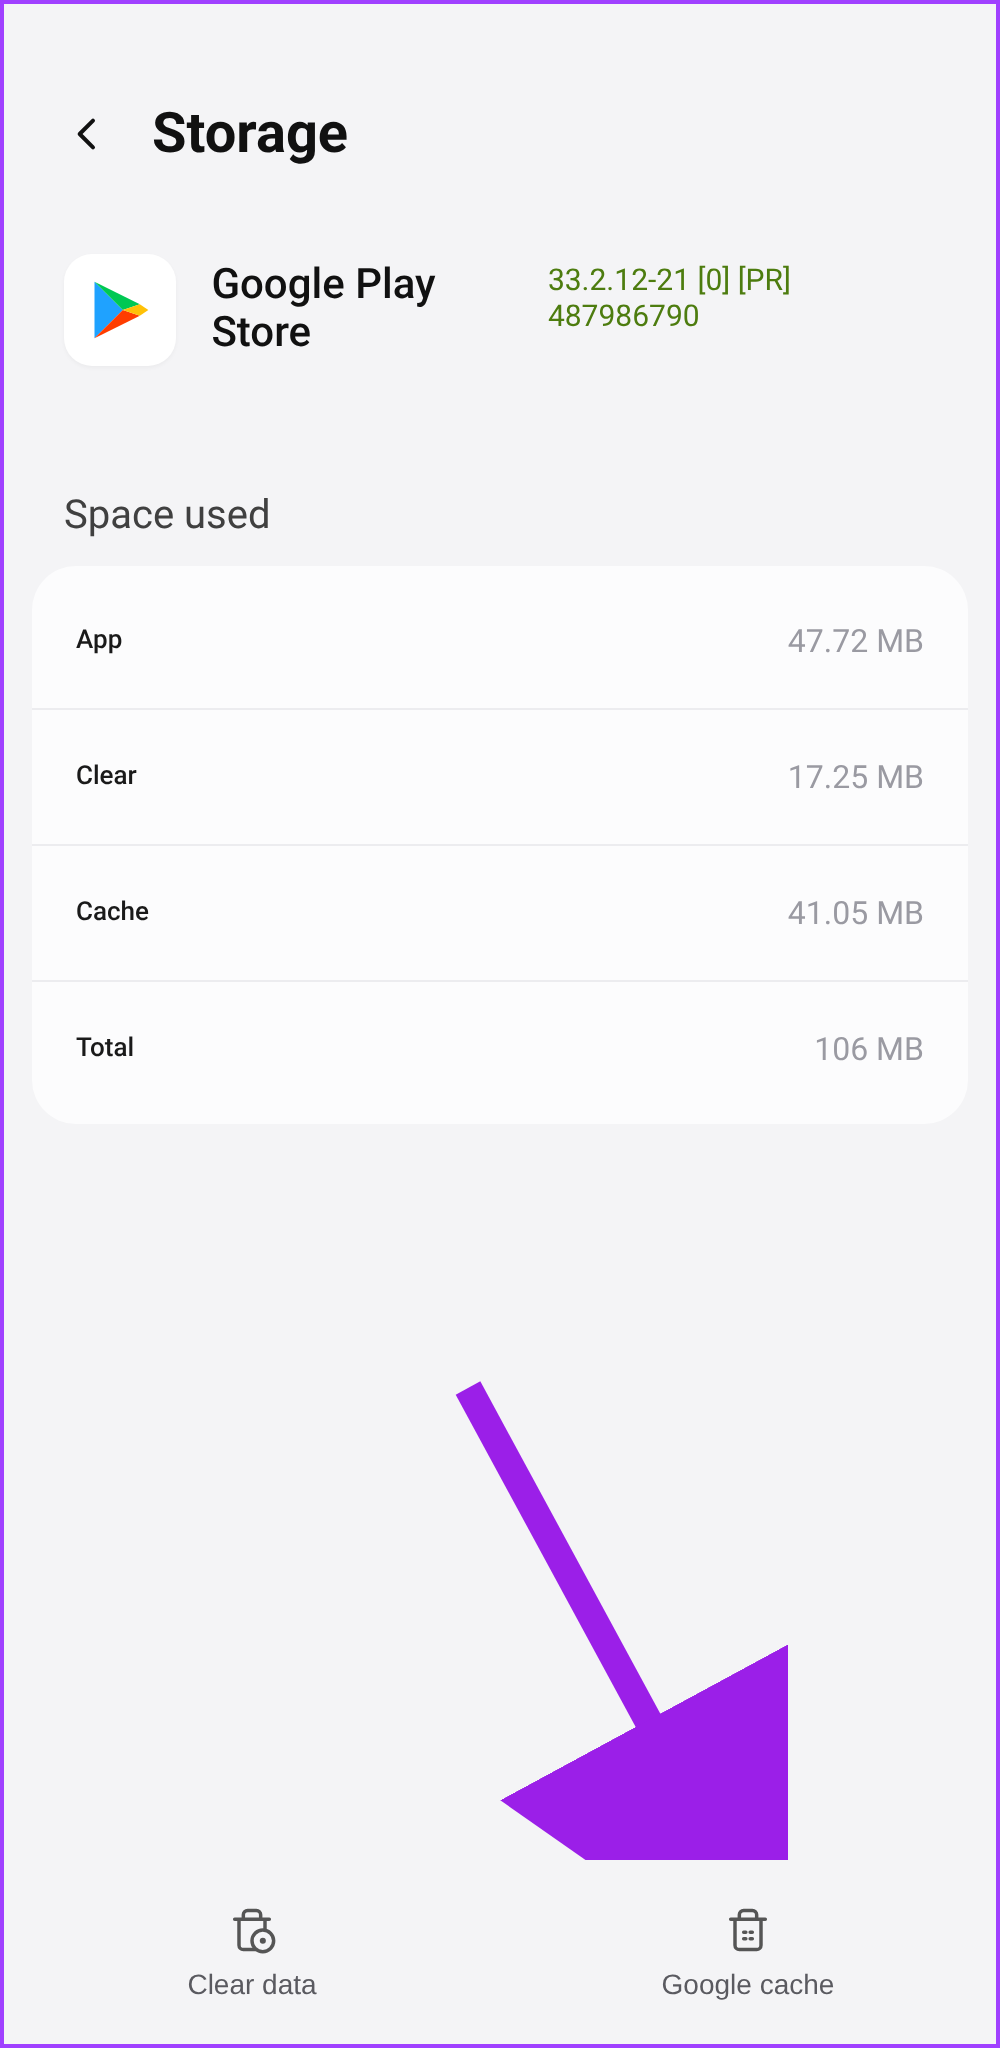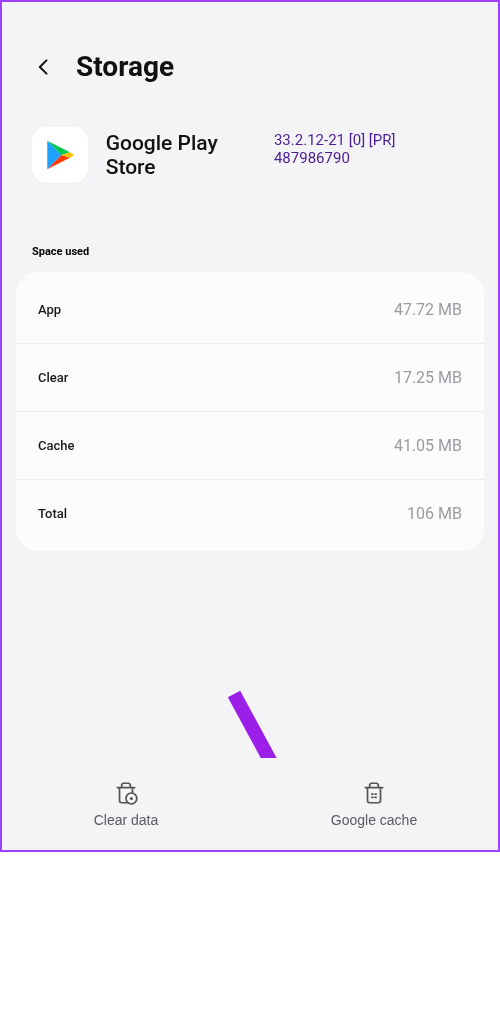--- a/index.html
+++ b/index.html
@@ -4,21 +4,21 @@
 <style>
   * { box-sizing: border-box; margin: 0; padding: 0; }
   html, body { width: 500px; height: 1024px; }
   body {
     font-family: -apple-system, BlinkMacSystemFont, "Segoe UI", Roboto, sans-serif;
     background: #fff;
     position: relative;
   }
   .frame {
     width: 500px;
-    height: 852px;
+    height: 1024px;
     border: 2px solid #a040ff;
     background: #f4f4f6;
     position: relative;
     overflow: hidden;
   }
   .header {
     display: flex;
     align-items: center;
     padding: 48px 24px 20px 28px;
     gap: 18px;
@@ -41,26 +41,26 @@
   }
   .app-icon-wrap {
     width: 56px; height: 56px;
     border-radius: 14px;
     background: #fff;
     display: flex; align-items: center; justify-content: center;
     box-shadow: 0 1px 2px rgba(0,0,0,0.04);
   }
   .app-info { display: flex; flex-direction: row; gap: 2px; }
   .app-name { font-size: 21px; font-weight: 500; color: #111; }
-  .app-version { font-size: 15px; color: #4c1d95; }
+  .app-version { font-size: 15px; color: #4d7c0f; }
   .section-label {
     padding: 34px 30px 10px 30px;
-    font-size: 11px;
-    color: #000000;
-    font-weight: 700;
+    font-size: 20px;
+    color: #404040;
+    font-weight: 400;
   }
   .card {
     margin: 4px 14px 0 14px;
     background: #fcfcfd;
     border-radius: 22px;
     padding: 4px 0;
   }
   .row {
     display: flex;
     justify-content: space-between;

